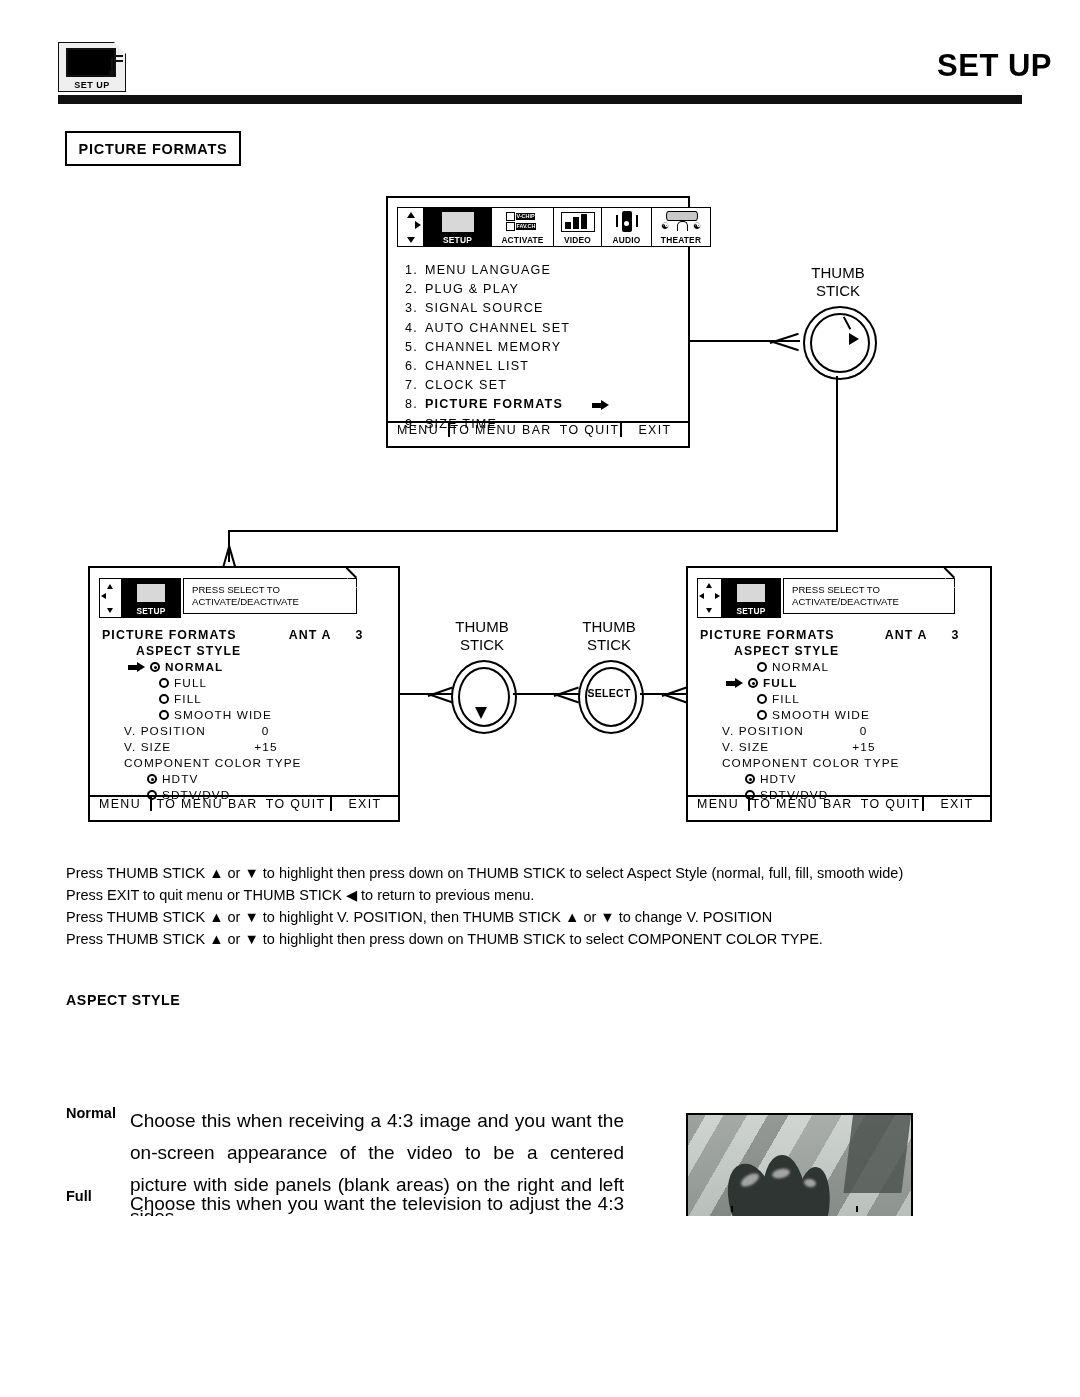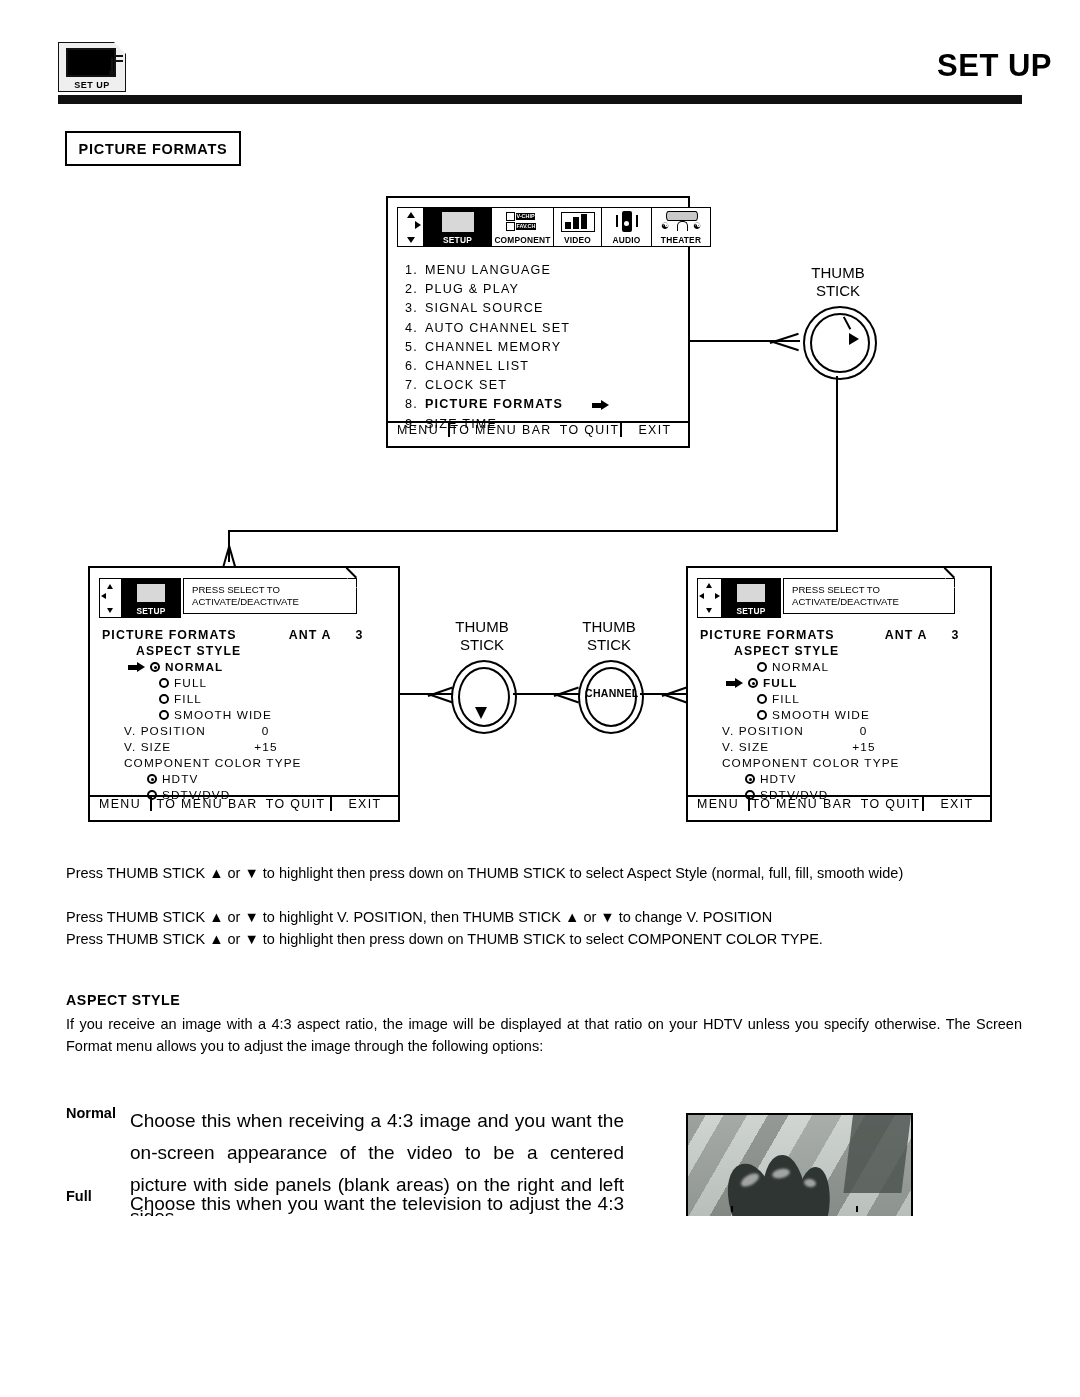--- a/index.html
+++ b/index.html
@@ -227,21 +227,21 @@
               <div class="chiprow">
                 <div class="chipbox"></div>
                 <div class="chiptxt">V-CHIP</div>
               </div>
               <div class="chiprow">
                 <div class="chipbox"></div>
                 <div class="chiptxt">FAV.CH</div>
               </div>
             </div>
           </div>
-          <div class="tlbl">COMPONENT</div>
+          <div class="tlbl">ACTIVATE</div>
         </div>
 
         <div class="tab" style="width:48px;">
           <div class="glyph">
             <div class="vidglyph">
               <div class="vbar" style="height:7px;"></div>
               <div class="vbar" style="height:12px;"></div>
               <div class="vbar" style="height:15px;"></div>
             </div>
           </div>
@@ -410,21 +410,21 @@
   <div class="circ" style="left:451px;top:660px;width:62px;height:70px;"></div>
   <div class="circ inner" style="left:458px;top:667px;width:48px;height:56px;"></div>
   <div class="arrowhead ah-down" style="left:475px;top:707px;border-left-width:6px;border-right-width:6px;border-top-width:12px;"></div>
 
   <div class="tslabel" style="left:563px;top:618px;width:92px;">
     <div>THUMB</div>
     <div>STICK</div>
   </div>
   <div class="circ" style="left:578px;top:660px;width:62px;height:70px;"></div>
   <div class="circ inner" style="left:585px;top:667px;width:48px;height:56px;"></div>
-  <div style="position:absolute;left:585px;top:687px;width:48px;text-align:center;font-size:10.5px;font-weight:bold;letter-spacing:.3px;">CHANNEL</div>
+  <div style="position:absolute;left:585px;top:687px;width:48px;text-align:center;font-size:10.5px;font-weight:bold;letter-spacing:.3px;">SELECT</div>
 
   <div class="ln" style="left:400px;top:693px;width:52px;height:2.4px;"></div>
   <div class="vline" style="left:428px;top:693px;width:26px;transform:rotate(19deg);"></div>
   <div class="vline" style="left:428px;top:695px;width:26px;transform:rotate(-19deg);"></div>
 
   <div class="ln" style="left:513px;top:693px;width:66px;height:2.4px;"></div>
   <div class="vline" style="left:554px;top:693px;width:26px;transform:rotate(19deg);"></div>
   <div class="vline" style="left:554px;top:695px;width:26px;transform:rotate(-19deg);"></div>
 
   <div class="ln" style="left:640px;top:693px;width:48px;height:2.4px;"></div>
@@ -510,25 +510,25 @@
       <div class="f1">MENU</div>
       <div class="f2">
         <span>TO MENU BAR</span>
         <span>TO QUIT</span>
       </div>
       <div class="f3">EXIT</div>
     </div>
   </div>
 
   <div class="para" style="left:66px;top:862px;width:956px;">Press THUMB STICK ▲ or ▼ to highlight then press down on THUMB STICK to select Aspect Style (normal, full, fill, smooth wide)</div>
+  <div class="para" style="left:66px;top:884px;width:956px;">Press EXIT to quit menu or THUMB STICK ◀ to return to previous menu.</div>
   <div class="para" style="left:66px;top:906px;width:956px;">Press THUMB STICK ▲ or ▼ to highlight V. POSITION, then THUMB STICK ▲ or ▼ to change V. POSITION</div>
   <div class="para" style="left:66px;top:928px;width:956px;">Press THUMB STICK ▲ or ▼ to highlight then press down on THUMB STICK to select COMPONENT COLOR TYPE.</div>
 
   <div class="sec-head" style="left:66px;top:992px;">ASPECT STYLE</div>
-  <div class="para" style="left:66px;top:1013px;width:956px;text-align:justify;">If you receive an image with a 4:3 aspect ratio, the image will be displayed at that ratio on your HDTV unless you specify otherwise. The Screen Format menu allows you to adjust the image through the following options:</div>
 
   <div class="defterm" style="left:66px;top:1105px;">Normal</div>
   <div class="defbody" style="left:130px;top:1105px;width:494px;">Choose this when receiving a 4:3 image and you want the on-screen appearance of the video to be a centered picture with side panels (blank areas) on the right and left sides.</div>
 
   <div class="defterm" style="left:66px;top:1188px;">Full</div>
   <div class="defbody" style="left:130px;top:1188px;width:494px;">Choose this when you want the television to adjust the 4:3 image horizontally so it fills your 16:9 screen. No side panels will be added, and the image is vertically unaltered. This setting is especially useful for viewing 16:9 formatted DVDs.</div>
 
   <div class="photo">
     <div class="dark"></div>
     <div class="seal s1"></div>

